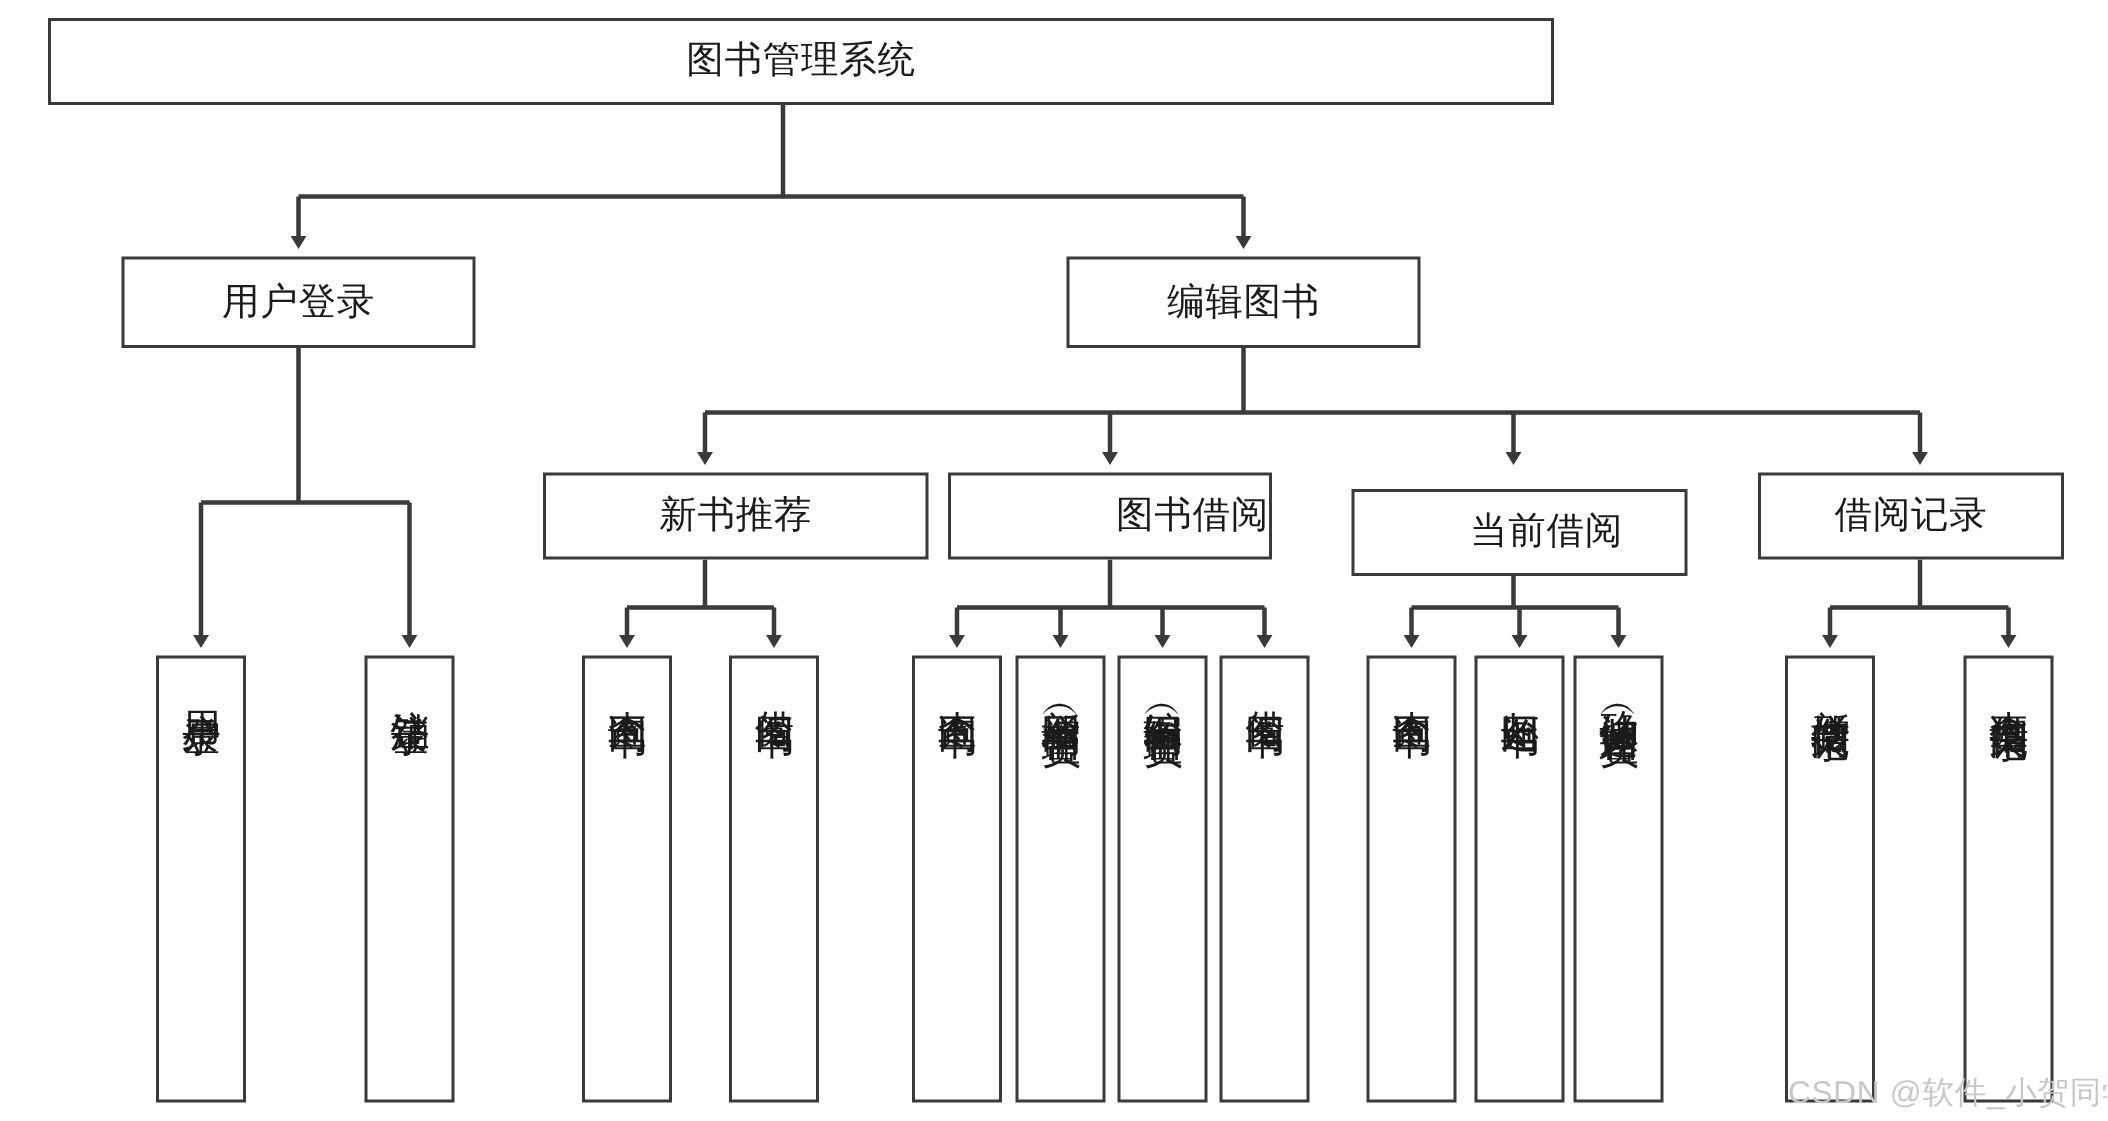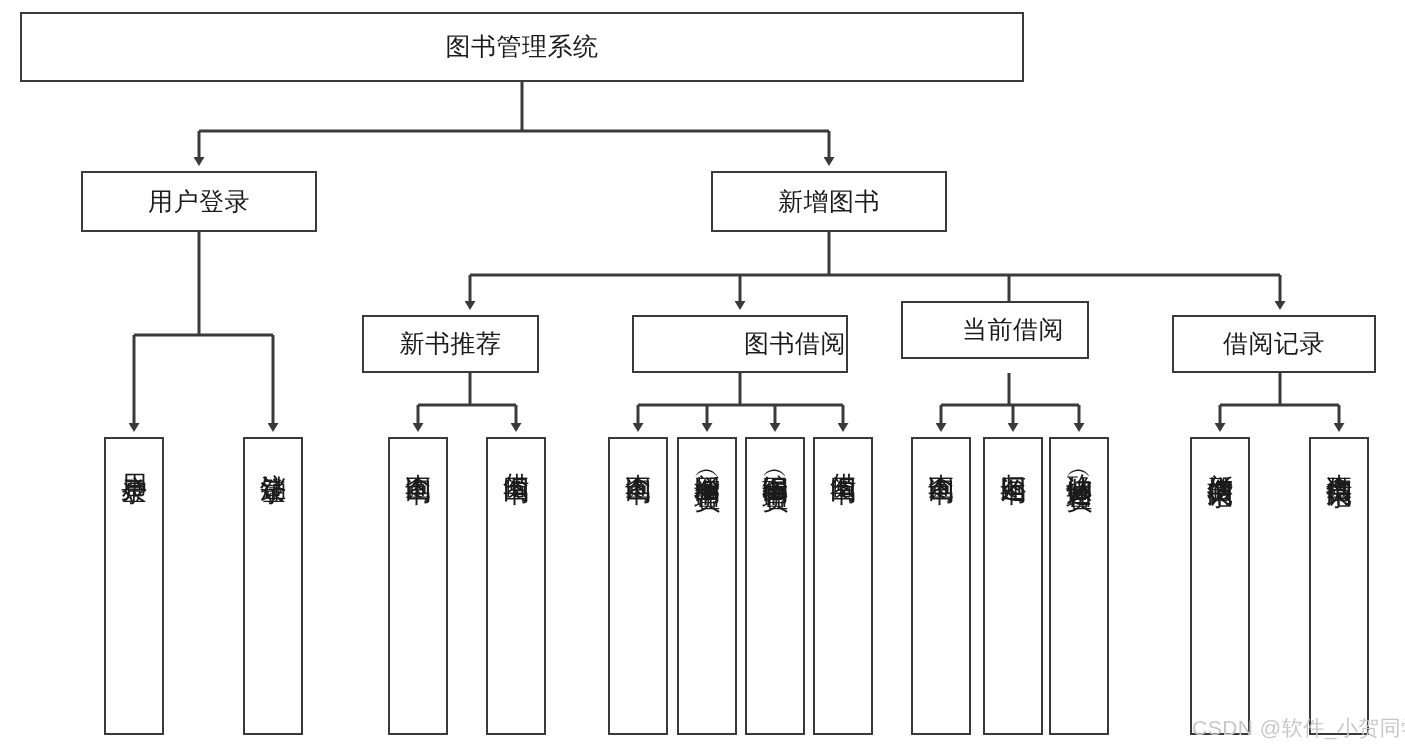--- a/index.html
+++ b/index.html
@@ -116,38 +116,38 @@
       <path d="M1013,405 L1013,424" marker-end="url(#arrow)"></path>
       <path d="M1079,405 L1079,424" marker-end="url(#arrow)"></path>
 
       <path d="M1280,373 L1280,405"></path>
       <path d="M1220,405 L1339,405"></path>
       <path d="M1220,405 L1220,424" marker-end="url(#arrow)"></path>
       <path d="M1339,405 L1339,424" marker-end="url(#arrow)"></path>
     </g>
   </svg>
 
-  <div class="node root horiz" style="left:20px;top:12px;width:1004px;height:70px;font-family:Liberation Serif, serif;">
+  <div class="node root horiz" style="left:32px;top:12px;width:1004px;height:58px;font-family:Liberation Serif, serif;">
     <span class="lbl">图书管理系统</span>
   </div>
 
   <div class="node horiz" style="left:81px;top:171px;width:236px;height:61px;">
     <span class="lbl">用户登录</span>
   </div>
   <div class="node horiz" style="left:711px;top:171px;width:236px;height:61px;">
-    <span class="lbl">新增图书</span>
+    <span class="lbl">编辑图书</span>
   </div>
 
-  <div class="node horiz" style="left:362px;top:315px;width:177px;height:58px;">
+  <div class="node horiz" style="left:362px;top:315px;width:257px;height:58px;">
     <span class="lbl">新书推荐</span>
   </div>
   <div class="node horiz" style="left:632px;top:315px;width:216px;height:58px;justify-content:flex-end;">
     <span class="lbl">图书借阅</span>
   </div>
-  <div class="node horiz" style="left:901px;top:301px;width:188px;height:58px;padding-left:36px;">
+  <div class="node horiz" style="left:901px;top:326px;width:224px;height:58px;padding-left:36px;">
     <span class="lbl">当前借阅</span>
   </div>
   <div class="node horiz" style="left:1172px;top:315px;width:204px;height:58px;">
     <span class="lbl">借阅记录</span>
   </div>
 
   <div class="node vert" style="left:104px;top:437px;width:60px;height:298px;">
     <span class="lbl">用户登录</span>
   </div>
   <div class="node vert" style="left:243px;top:437px;width:60px;height:298px;">

